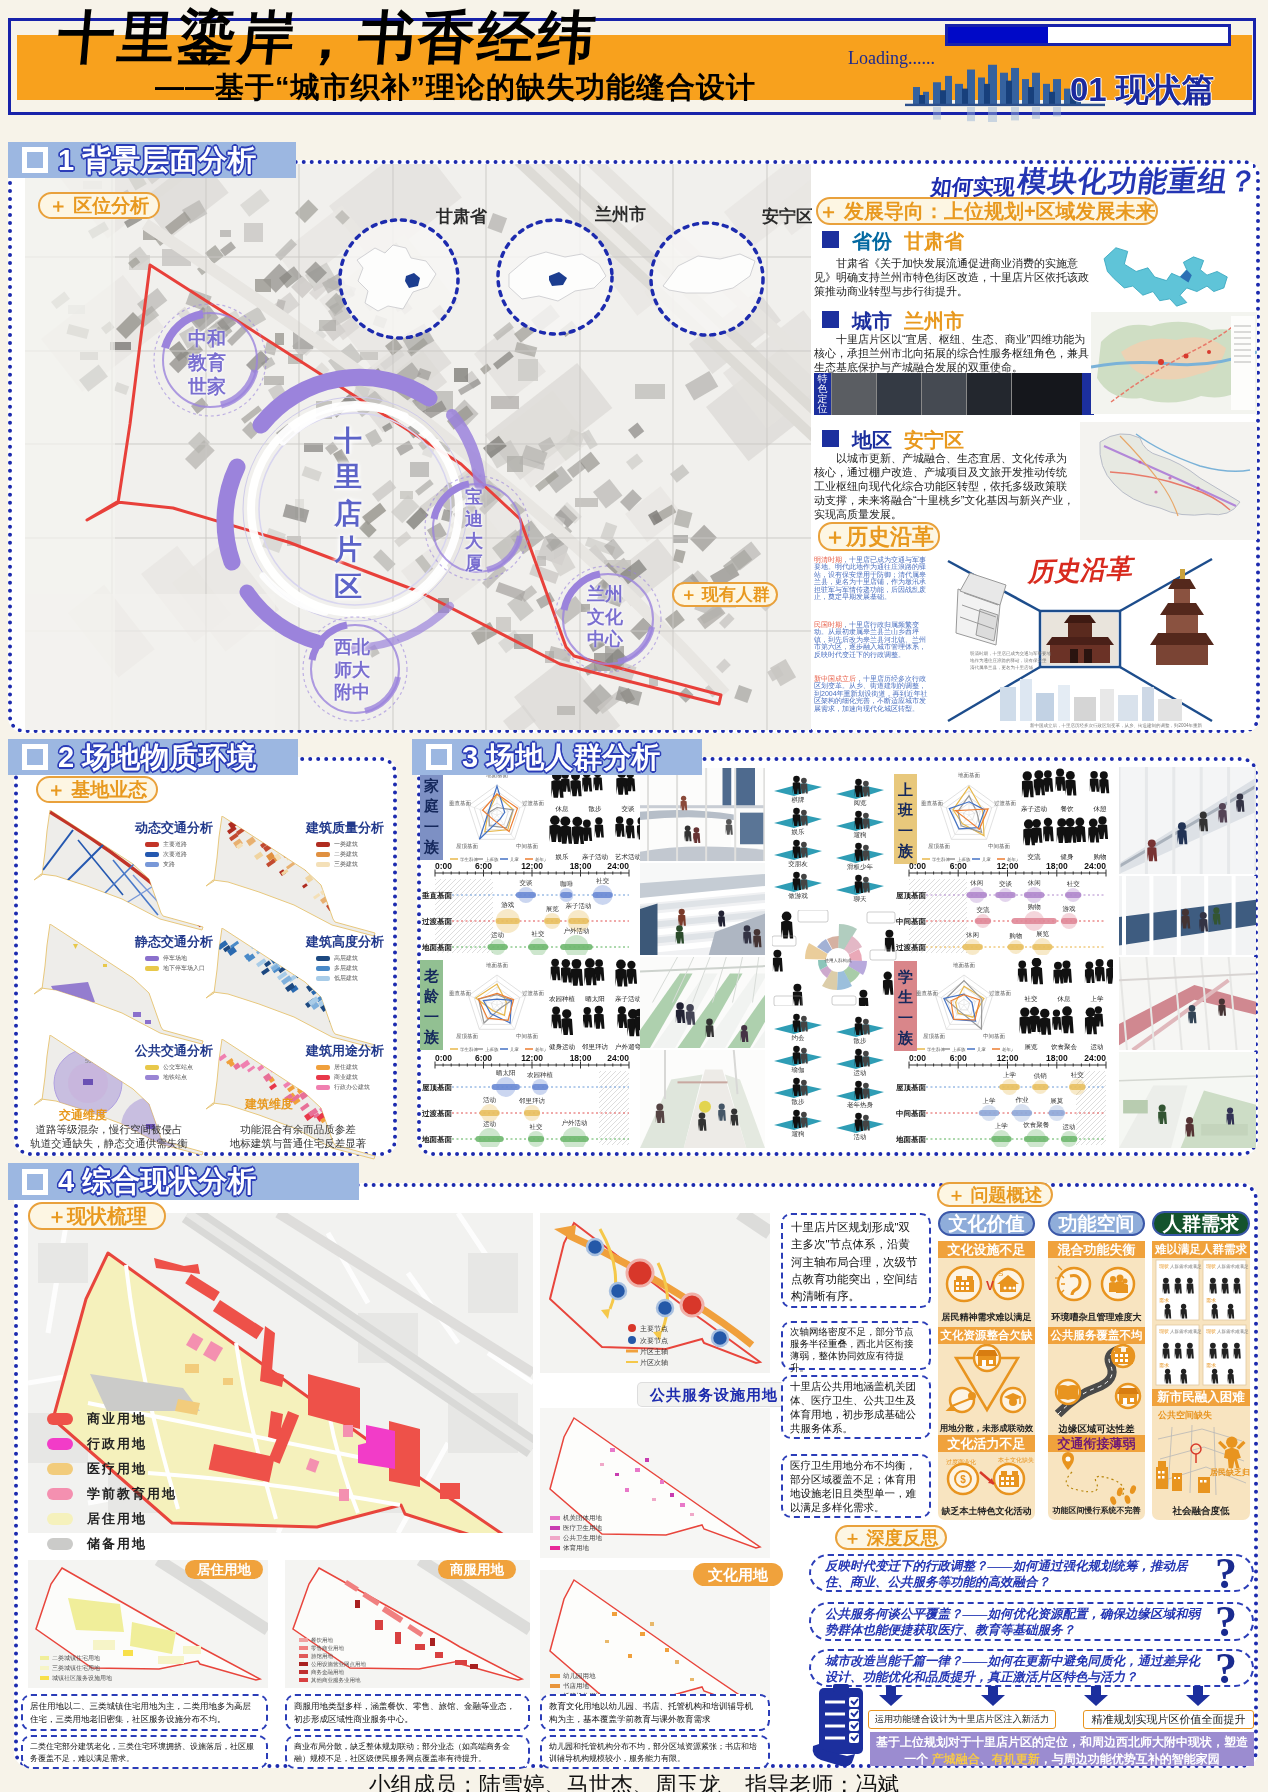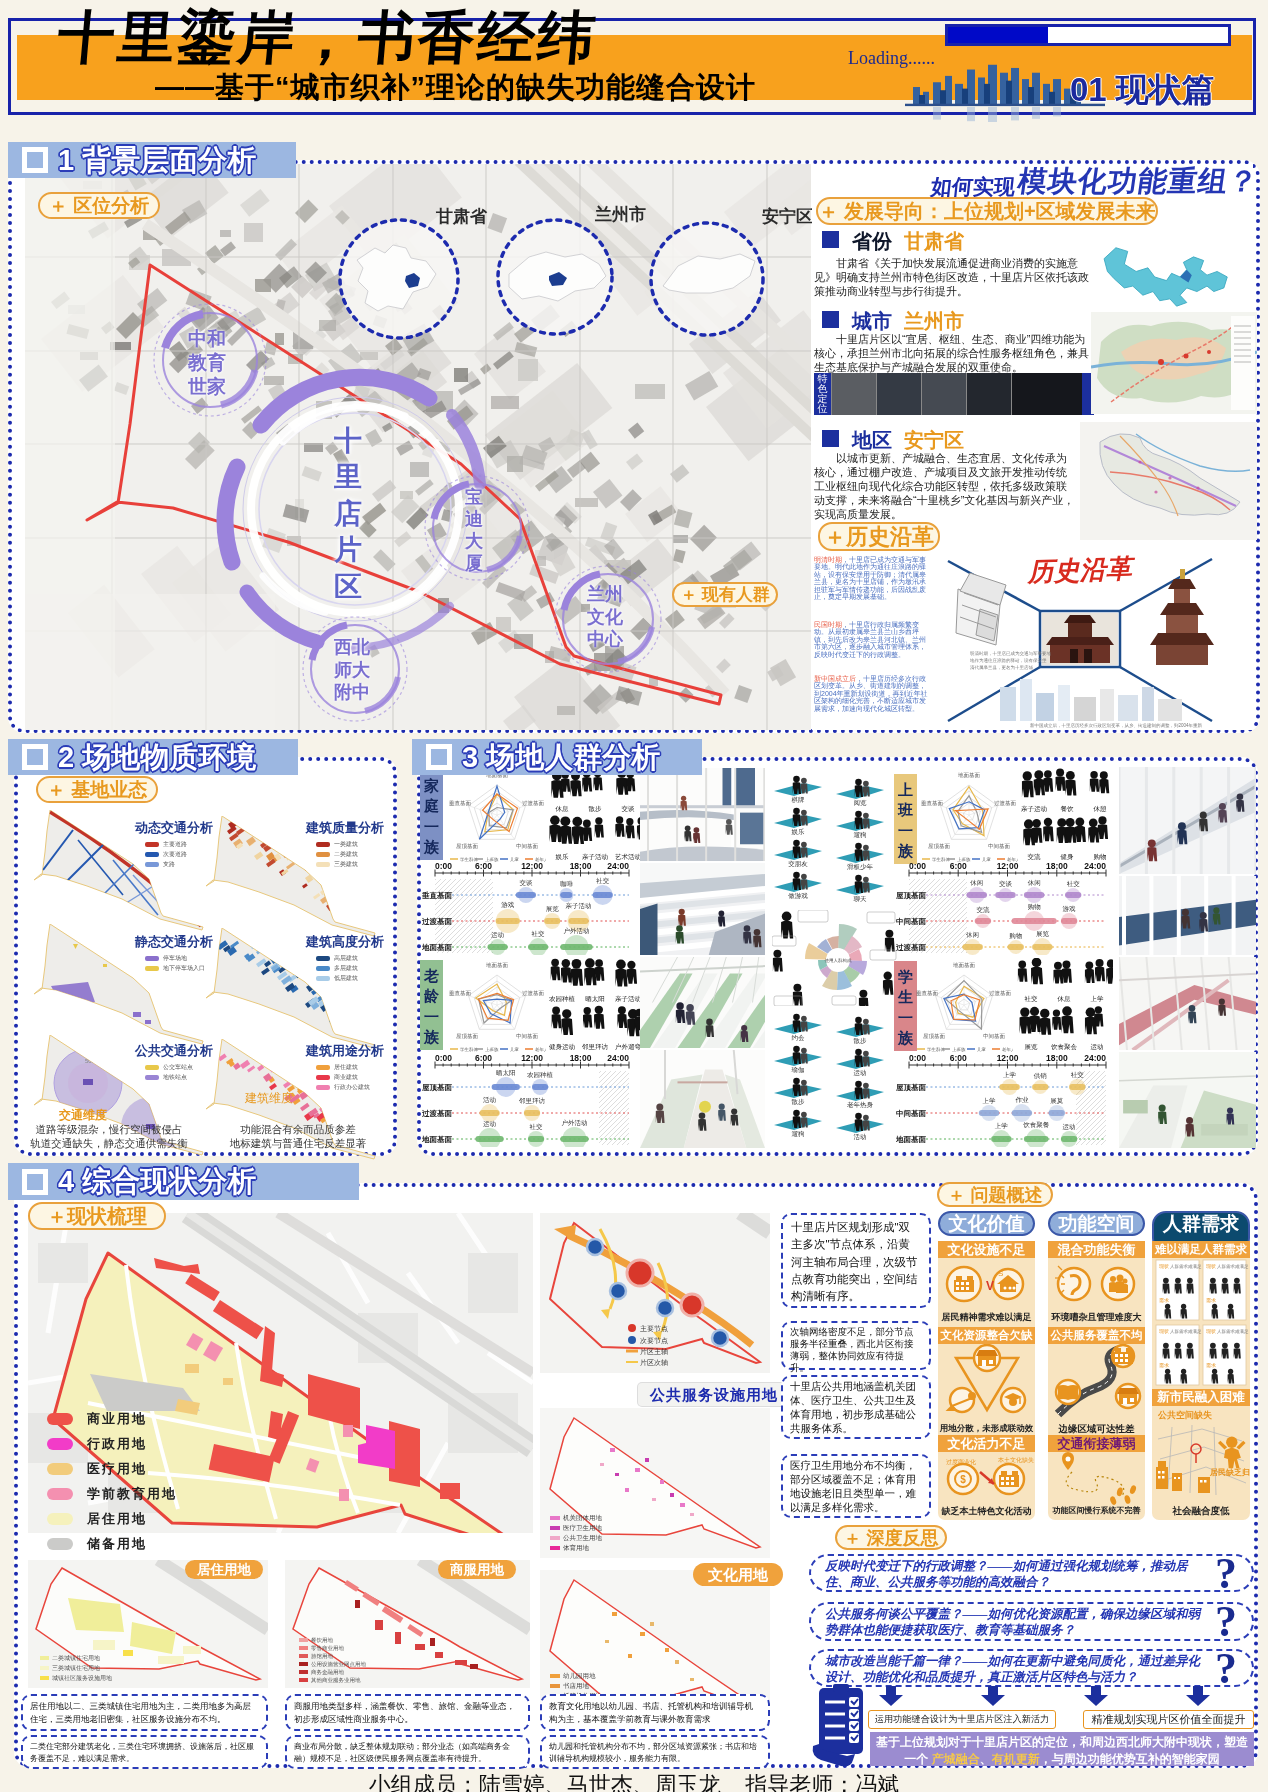--- a/index.html
+++ b/index.html
@@ -482,21 +482,21 @@
 <div class="pill" style="left:672px;top:582px;width:106px;height:25px;font-size:17px;line-height:22px">＋ 现有人群</div>
 
 <div id="s1right" class="abs" style="left:812px;top:164px;width:441px;height:566px;background:#fff;font-size:13px">
 
 <div class="abs serif" style="left:119px;top:9px;font-size:21px;font-weight:bold;color:#1d2bae;transform:skewX(-6deg)">如何实现</div>
 <div class="abs serif" style="left:206px;top:-2px;font-size:29px;font-weight:bold;color:#2436b4;transform:skewX(-8deg);letter-spacing:1px;white-space:nowrap">模块化功能重组？</div>
 
 <div class="pill" style="left:4px;top:33px;width:342px;height:28px;font-size:20px;line-height:25px">＋ 发展导向：上位规划+区域发展未来</div>
 
 <div class="abs" style="left:10px;top:67px;width:17px;height:17px;background:#1c2f9e"></div>
-<div class="abs" style="left:40px;top:64px;font-size:20px;font-weight:bold;color:#0f172a">省份</div>
+<div class="abs" style="left:40px;top:64px;font-size:20px;font-weight:bold;color:#0369a1">省份</div>
 <div class="abs" style="left:92px;top:64px;font-size:20px;font-weight:bold;color:#e8991f">甘肃省</div>
 
 <div class="abs" style="left:2px;top:92px;width:280px;font-size:11px;line-height:1.28;color:#222;text-indent:2em">甘肃省《关于加快发展流通促进商业消费的实施意见》明确支持兰州市特色街区改造，十里店片区依托该政策推动商业转型与步行街提升。</div>
 
 <svg class="abs" style="left:287px;top:60px" width="135" height="84" viewBox="0 0 160 92" preserveAspectRatio="none">
 <path d="M6,38 L20,26 34,30 30,44 44,52 58,48 66,58 80,62 86,54 96,58 104,50 100,42 112,36 124,40 120,50 128,56 140,52 152,58 148,70 136,74 128,68 116,74 104,70 96,78 104,86 92,90 84,82 72,84 64,74 52,78 40,68 30,70 18,60 10,52 z" fill="#5fc4d8" stroke="#3aa8c0" stroke-width="1"></path>
 <path d="M96,58 l8,-8 6,6 -4,8 z" fill="#2b6fb4"></path>
 </svg>
 
 <div class="abs" style="left:10px;top:147px;width:17px;height:17px;background:#1c2f9e"></div>
@@ -880,21 +880,21 @@
       <div class="abs" style="left:128px;top:269px;width:14px;height:5px;background:#9a85d4;border-radius:2px"></div>
       <div class="abs" style="left:146px;top:267px;font-size:6px;color:#555">地铁站点</div>
       <div class="abs" style="left:299px;top:259px;width:14px;height:5px;background:#f0a03c;border-radius:2px"></div>
       <div class="abs" style="left:317px;top:257px;font-size:6px;color:#555">居住建筑</div>
       <div class="abs" style="left:299px;top:269px;width:14px;height:5px;background:#e8384a;border-radius:2px"></div>
       <div class="abs" style="left:317px;top:267px;font-size:6px;color:#555">商业建筑</div>
       <div class="abs" style="left:299px;top:279px;width:14px;height:5px;background:#f080b0;border-radius:2px"></div>
       <div class="abs" style="left:317px;top:277px;font-size:6px;color:#555">行政办公建筑</div>
 <div class="abs" style="left:42px;top:301px;font-size:12px;font-weight:bold;color:#e8991f">交通维度</div>
       <div class="abs" style="left:2px;top:316px;width:180px;font-size:10.5px;line-height:1.35;color:#333;text-align:center">道路等级混杂，慢行空间被侵占<br>轨道交通缺失，静态交通供需失衡</div>
-<div class="abs" style="left:228px;top:284px;font-size:12px;font-weight:normal;color:#e8991f">建筑维度</div>
+<div class="abs" style="left:228px;top:290px;font-size:12px;font-weight:bold;color:#e8991f">建筑维度</div>
       <div class="abs" style="left:196px;top:316px;width:170px;font-size:10.5px;line-height:1.35;color:#333;text-align:center">功能混合有余而品质参差<br>地标建筑与普通住宅反差显著</div>
     </div>
 
 <div class="panel" style="left:417px;top:757px;width:841px;height:399px;background:#fff"></div>
 <div class="sechead" style="left:412px;top:739px;width:290px;height:36px;font-size:29px"><span class="sqicon" style="width:26px;height:26px"></span>3 场地人群分析</div>
 
 <div id="s3body" class="abs" style="left:420px;top:762px;width:835px;height:391px">
       <div class="abs" style="left:0px;top:8px;width:23px;height:90px;background:#7d90c4;color:#15285c;font-size:15px;font-weight:bold;line-height:1.35;text-align:center;padding-top:6px">家庭一族</div>
       <svg class="abs" style="left:28px;top:8px" width="98" height="94" viewBox="0 0 98 94">
         <polygon points="49.0,39.0 54.7,43.1 52.5,49.9 45.5,49.9 43.3,43.1" fill="none" stroke="#ccc" stroke-width="0.6"></polygon>
@@ -2279,21 +2279,21 @@
 <div class="dashbox" style="left:764px;top:189px;width:150px;height:64px;font-size:10.5px;line-height:1.32;padding:3px 7px">十里店公共用地涵盖机关团体、医疗卫生、公共卫生及体育用地，初步形成基础公共服务体系。</div>
 
 <div class="dashbox" style="left:764px;top:268px;width:150px;height:64px;font-size:10.5px;line-height:1.32;padding:3px 7px">医疗卫生用地分布不均衡，部分区域覆盖不足；体育用地设施老旧且类型单一，难以满足多样化需求。</div>
 <div id="s4right">
 <div class="pill" style="left:920px;top:-4px;width:116px;height:25px;font-size:18px;line-height:22px">＋ 问题概述</div>
 
 <div class="abs" style="left:921px;top:25px;width:97px;height:25px;background:#8fadda;border:2px solid #3a57a8;border-radius:14px;color:#fff;font-size:19px;font-weight:bold;text-align:center;line-height:21px">文化价值</div>
 
 <div class="abs" style="left:1031px;top:25px;width:97px;height:25px;background:#8fadda;border:2px solid #3a57a8;border-radius:14px;color:#fff;font-size:19px;font-weight:bold;text-align:center;line-height:21px">功能空间</div>
 
-<div class="abs" style="left:1135px;top:25px;width:98px;height:41px;background:#0c4a6e;border:2px solid #3a57a8;border-radius:14px;color:#fff;font-size:19px;font-weight:bold;text-align:center;line-height:21px">人群需求</div>
+<div class="abs" style="left:1135px;top:25px;width:98px;height:25px;background:#14532d;border:2px solid #3a57a8;border-radius:14px;color:#fff;font-size:19px;font-weight:bold;text-align:center;line-height:21px">人群需求</div>
 
 <div class="abs" style="left:921px;top:55px;width:97px;height:279px;background:#f8e4c0;border-radius:7px"></div>
 
 <div class="abs" style="left:1031px;top:55px;width:97px;height:279px;background:#f8e4c0;border-radius:7px"></div>
 
 <div class="abs" style="left:1135px;top:55px;width:98px;height:279px;background:#f8e4c0;border-radius:7px"></div>
 
 <div class="abs" style="left:921px;top:55px;width:97px;height:17px;background:#f0a23c;color:#fff;font-size:13px;font-weight:bold;text-align:center;line-height:17px">文化设施不足</div>
 <svg class="abs" style="left:921px;top:72px" width="97" height="53" viewBox="0 0 97 53">
           <g transform="translate(26,26)">

